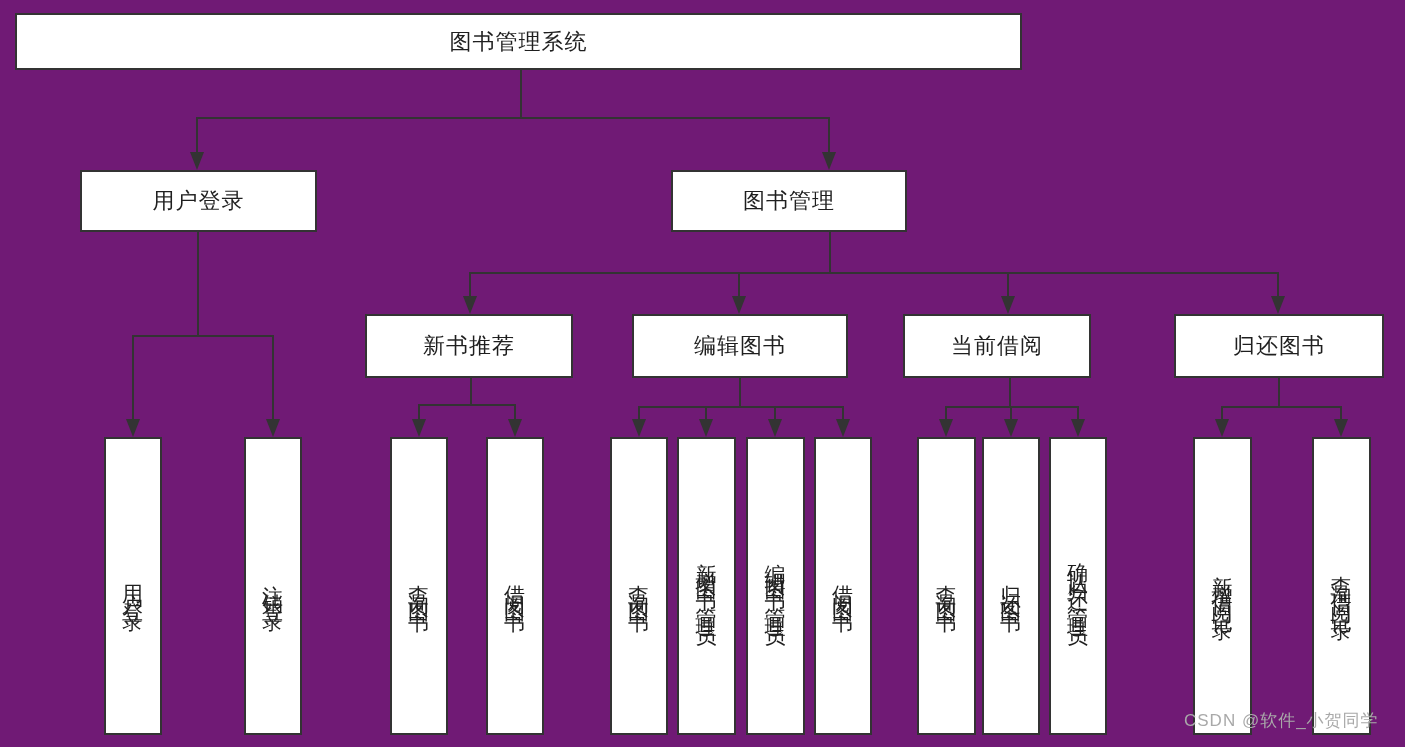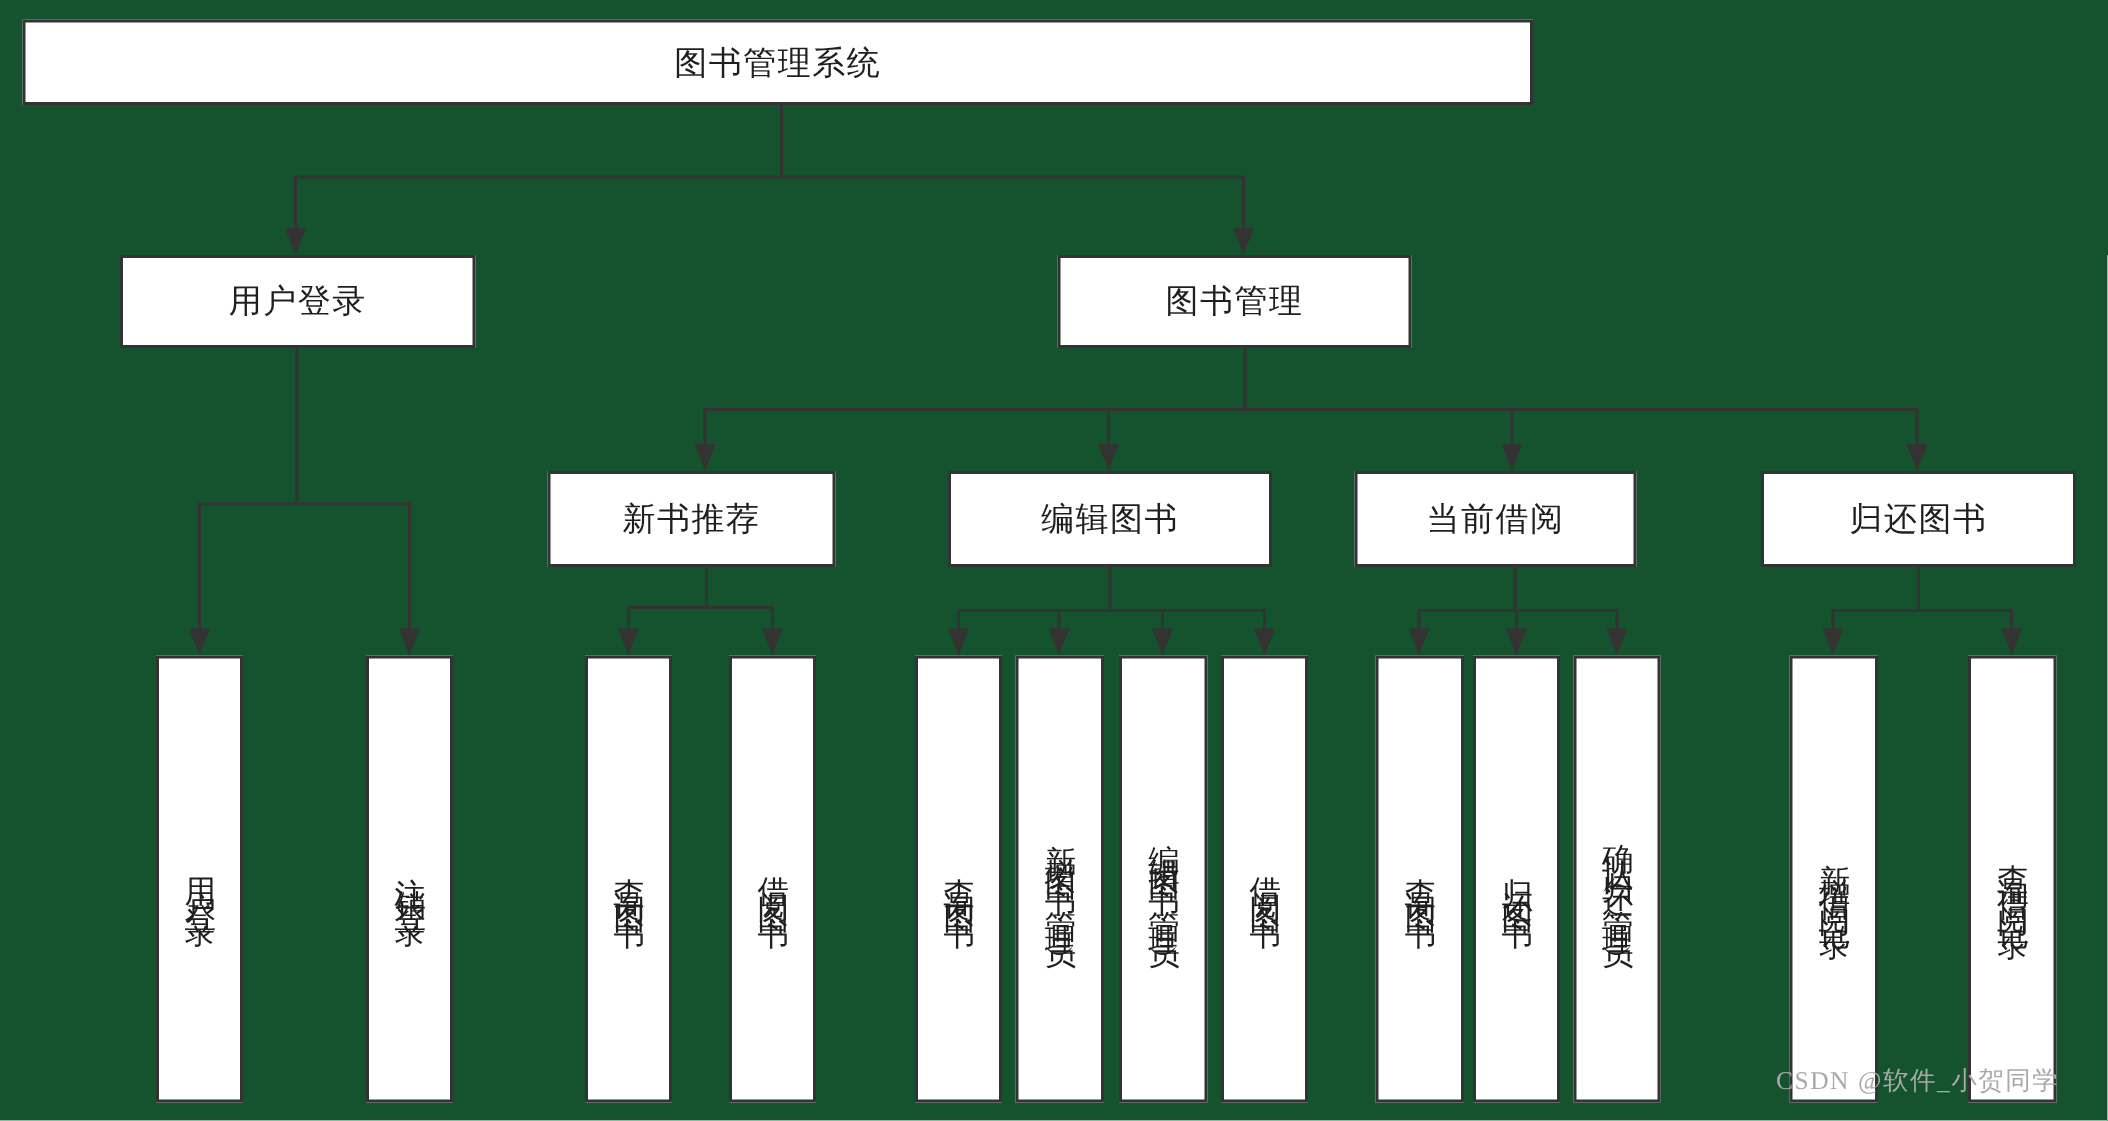--- a/index.html
+++ b/index.html
@@ -1,21 +1,21 @@
 <!DOCTYPE html>
 <html><head>
 <meta charset="utf-8">
 <style>
   html, body { margin: 0; padding: 0; background: #ffffff; }
   #canvas {
     position: relative;
     width: 1405px;
     height: 747px;
-    background: #14532d;
-    font-family: Liberation Serif, serif;
+    background: #701a75;
+    font-family: Liberation Sans, sans-serif;
     overflow: hidden;
   }
   #edges {
     position: absolute;
     left: 0; top: 0;
     pointer-events: none;
   }
   .node {
     position: absolute;
     box-sizing: border-box;
@@ -95,23 +95,23 @@
       <polygon points="1011,437 1004,419 1018,419"></polygon>
       <polygon points="1078,437 1071,419 1085,419"></polygon>
       <polygon points="1222,437 1215,419 1229,419"></polygon>
       <polygon points="1341,437 1334,419 1348,419"></polygon>
     </g>
   </svg>
 
   <div class="node" style="left:15px; top:13px; width:1007px; height:57px;">图书管理系统</div>
 
   <div class="node" style="left:80px; top:170px; width:237px; height:62px;">用户登录</div>
-  <div class="node" style="left:705px; top:170px; width:236px; height:62px;">图书管理</div>
+  <div class="node" style="left:671px; top:170px; width:236px; height:62px;">图书管理</div>
 
-  <div class="node" style="left:365px; top:314px; width:192px; height:64px;">新书推荐</div>
+  <div class="node" style="left:365px; top:314px; width:208px; height:64px;">新书推荐</div>
   <div class="node" style="left:632px; top:314px; width:216px; height:64px;">编辑图书</div>
   <div class="node" style="left:903px; top:314px; width:188px; height:64px;">当前借阅</div>
   <div class="node" style="left:1174px; top:314px; width:210px; height:64px;">归还图书</div>
 
   <div class="leaf" style="left:104px; top:437px; width:58px; height:298px;">用户登录</div>
   <div class="leaf" style="left:244px; top:437px; width:58px; height:298px;">注销登录</div>
 
   <div class="leaf" style="left:390px; top:437px; width:58px; height:298px;">查询图书</div>
   <div class="leaf" style="left:486px; top:437px; width:58px; height:298px;">借阅图书</div>
 

